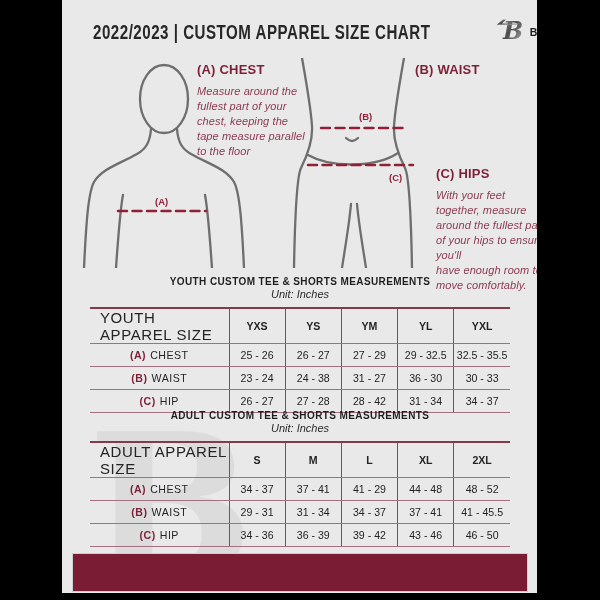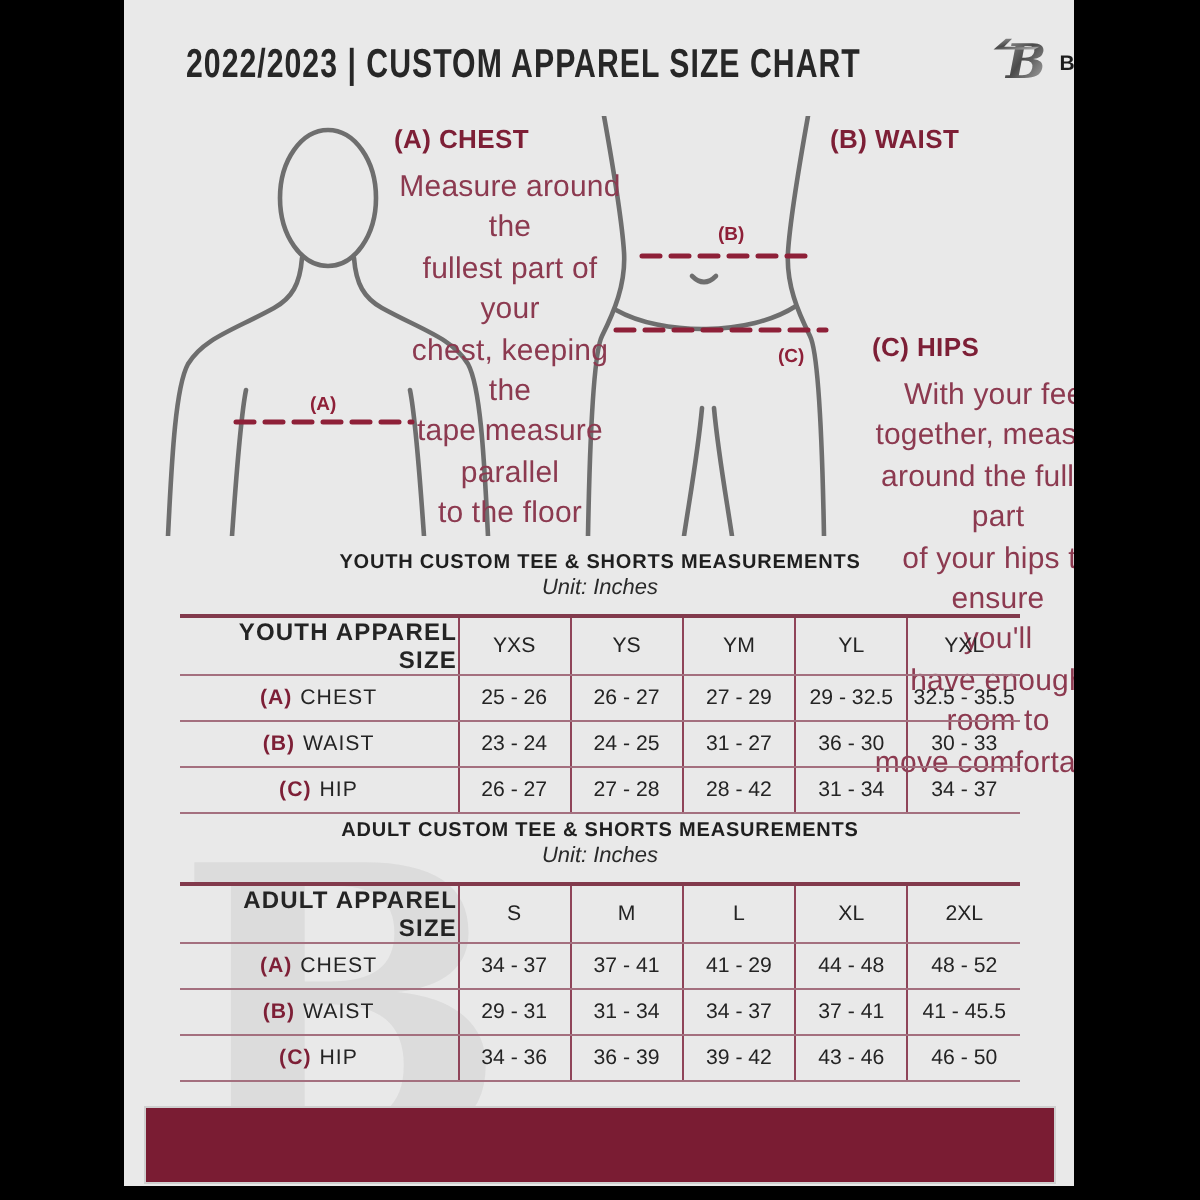--- a/index.html
+++ b/index.html
@@ -26,42 +26,42 @@
   .figure path,.figure ellipse{fill:none;stroke:#6e6e6e;stroke-width:2.3;
           stroke-linecap:round;stroke-linejoin:round;}
   .figure .dash{stroke:#8e2038;stroke-width:2.5;stroke-dasharray:9 5.5;}
   .figure text{font-family:"Liberation Sans",sans-serif;font-size:9.5px;
                font-weight:bold;fill:#8e2038;}
 
   
   .instr{position:absolute;z-index:1;}
   .instr-heading{font-size:13px;font-weight:bold;color:#7d1f36;letter-spacing:0.2px;
                  margin:0 0 7px 0;}
-  .instr-body{font-size:15px;color:#8c3a50;line-height:1.36;
-              white-space:pre-line;letter-spacing:0.1px;text-align:center;}
+  .instr-body{font-size:11px;font-style:italic;color:#8c3a50;line-height:1.36;
+              white-space:pre-line;letter-spacing:0.1px;}
   .instr-a{left:135px;top:62px;width:116px;}
   .instr-b{left:353px;top:62px;width:122px;}
   .instr-c{left:374px;top:166px;width:126px;}
 
   
   .table-block{position:absolute;left:28px;width:420px;z-index:1;}
   .youth-block{top:276px;}
   .adult-block{top:410px;}
   .section-title{text-align:center;font-size:10px;font-weight:bold;color:#1f1f1f;
                  letter-spacing:0.4px;margin:0;}
   .section-unit{text-align:center;font-size:11px;font-style:italic;color:#2a2a2a;
                 margin:1px 0 7px 0;}
   table.size-table{width:420px;border-collapse:collapse;table-layout:fixed;
                    border-top:2px solid #823a4c;border-bottom:1.6px solid #a4707f;}
   table.size-table col.c0{width:139px;}
   table.size-table th,table.size-table td{height:22px;text-align:center;
       font-size:10.6px;color:#242424;padding:0;}
-  table.size-table th{font-weight:normal;border-bottom:1.6px solid #a4707f;}
-  table.size-table th.first{font-weight:bold;text-align:right;padding-left:10px;
-      letter-spacing:0.6px;font-size:12px;}
+  table.size-table th{font-weight:bold;border-bottom:1.6px solid #a4707f;}
+  table.size-table th.first{font-weight:normal;text-align:left;padding-left:10px;
+      letter-spacing:0.6px;font-size:15px;}
   table.size-table td{border-bottom:1.6px solid #a4707f;}
   table.size-table th + th,table.size-table td + td{border-left:1.5px solid #8f4459;}
   td.rowlabel{text-align:left;padding-left:10px;letter-spacing:0.5px;font-size:11px;}
   td.rowlabel .pfx{color:#7d1f36;font-weight:bold;margin-right:4px;}
 
   
   .footer-bar{position:absolute;left:10px;top:553px;width:456px;height:39px;
               background:#7a1c33;border:1px solid #cfcfcf;box-sizing:border-box;z-index:3;}
 </style>
 </head>
@@ -168,21 +168,21 @@
             <td>26 - 27</td>
             <td>27 - 29</td>
             <td>29 - 32.5</td>
             <td>32.5 - 35.5</td>
           </tr>
           <tr>
             <td class="rowlabel">
               <span class="pfx">(B)</span><span>WAIST</span>
             </td>
             <td>23 - 24</td>
-            <td>24 - 25</td>
+            <td>24 - 38</td>
             <td>31 - 27</td>
             <td>36 - 30</td>
             <td>30 - 33</td>
           </tr>
           <tr>
             <td class="rowlabel">
               <span class="pfx">(C)</span><span>HIP</span>
             </td>
             <td>26 - 27</td>
             <td>27 - 28</td>

